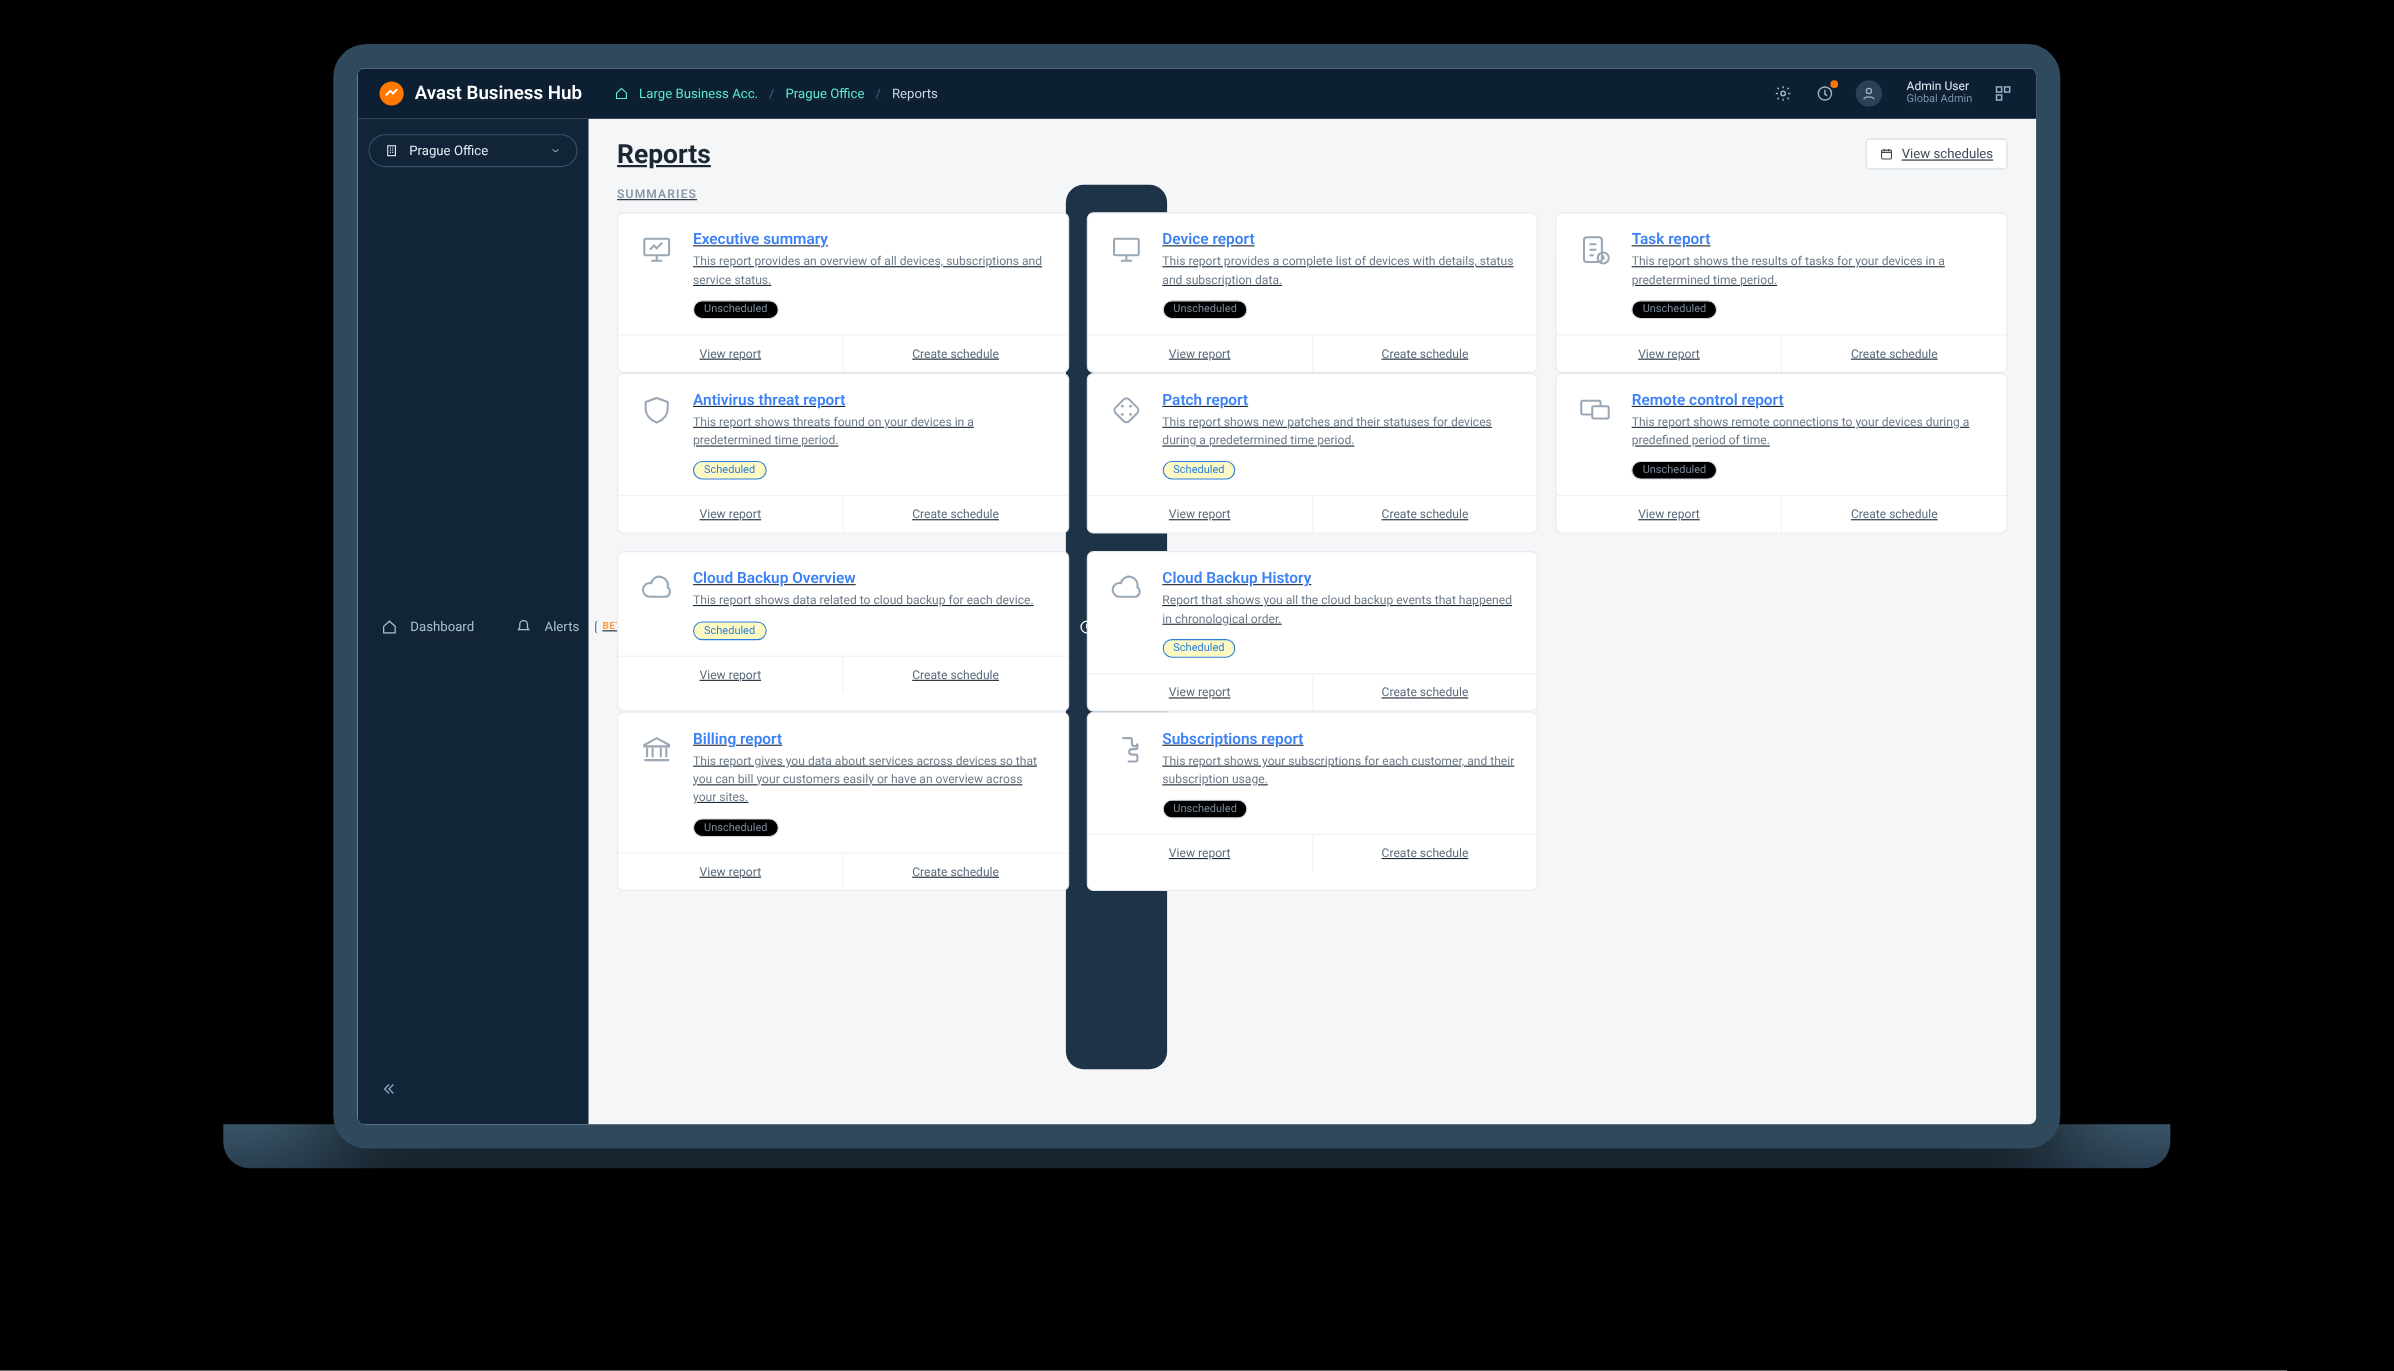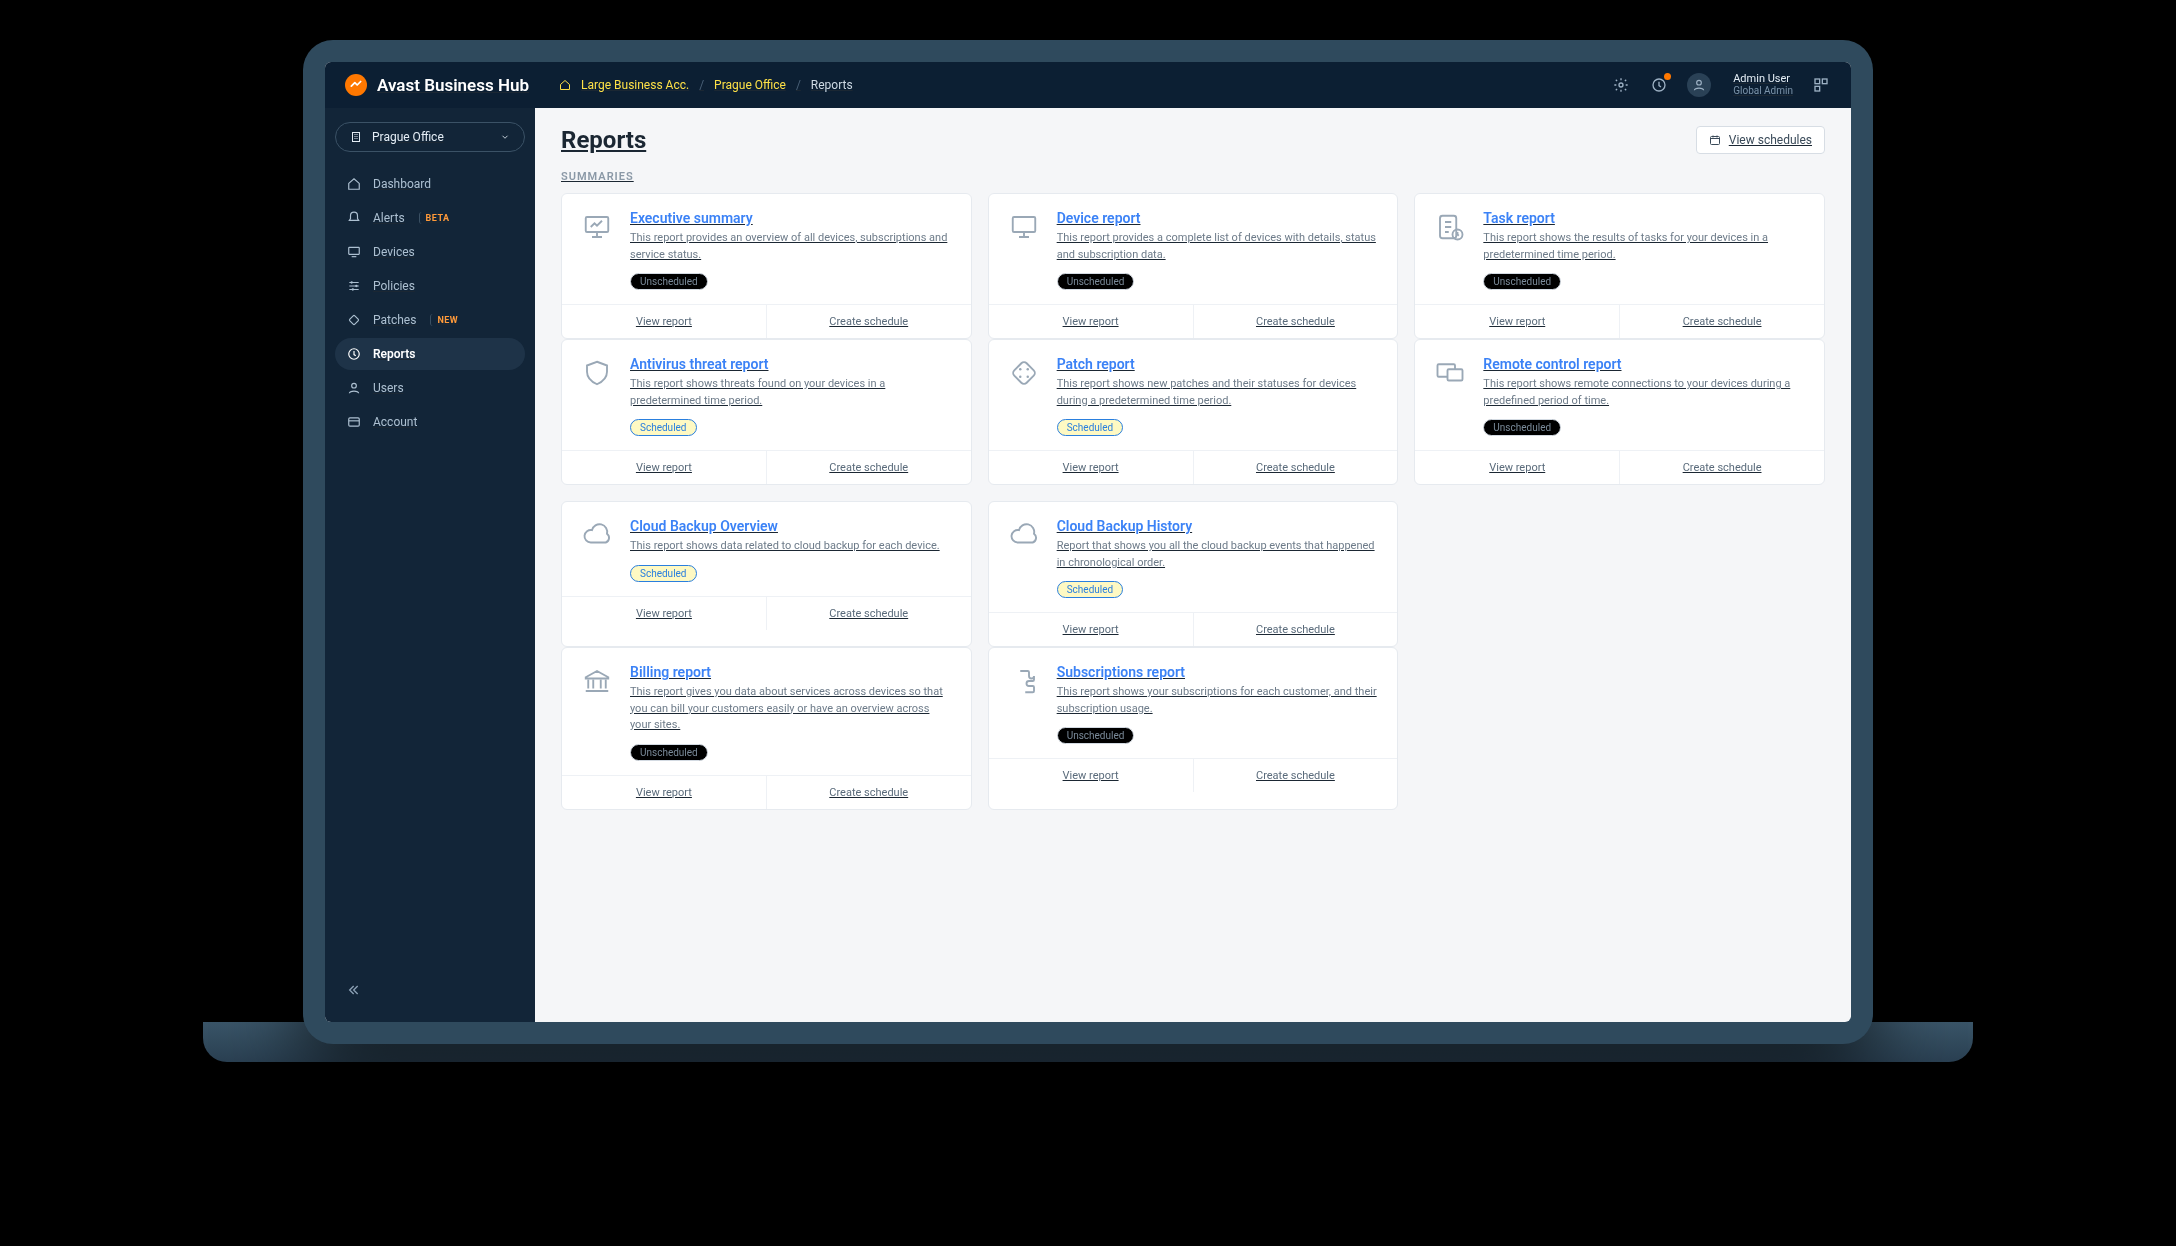--- a/index.html
+++ b/index.html
@@ -67,21 +67,21 @@
 }
 .brand { display: flex; align-items: center; gap: 10px; font-weight: 600; font-size: 17px; color: #fff; }
 .brand-logo {
   width: 22px; height: 22px; border-radius: 50%;
   background: #ff7800;
   display: flex; align-items: center; justify-content: center;
   color: #fff; font-weight: 700; font-size: 14px;
 }
 .breadcrumbs { display: flex; align-items: center; gap: 10px; color: #8ea5ba; font-size: 12px; margin-left: 12px; }
 .breadcrumbs .sep { color: #4a6177; }
-.breadcrumbs .crumb { color: #fde047; cursor: pointer; }
+.breadcrumbs .crumb { color: #5eead4; cursor: pointer; }
 .breadcrumbs .crumb.active { color: #cdd9e4; }
 .topbar-right { margin-left: auto; display: flex; align-items: center; gap: 18px; }
 .icon-btn { width: 20px; height: 20px; display:flex; align-items:center; justify-content:center; color:#9db1c4; cursor:pointer; position:relative;}
 .icon-btn .dot { position:absolute; top:-2px; right:-2px; width:7px; height:7px; border-radius:50%; background:#ff7800;}
 .user-block { display:flex; align-items:flex-start; gap:22px; }
 .avatar { width:24px; height:24px; border-radius:50%; background:#2a4156; display:flex; align-items:center; justify-content:center; color:#9db1c4;}
 .user-text { display:flex; flex-direction:column; line-height:1.1;}
 .user-text .name { color:#e5eef6; font-size:11px;}
 .user-text .role { color:#7b93a9; font-size:10px;}
 
@@ -98,21 +98,21 @@
   border: 1px solid #3b5266;
   border-radius: 18px;
   padding: 7px 14px;
   display:flex; align-items:center; gap:10px;
   font-size:12px;
   color:#e4edf5;
   cursor:pointer;
   margin-bottom: 16px;
 }
 .org-select .chev { margin-left:auto; }
-.nav { display:flex; flex-direction:column; gap:2px; flex:1;}
+.nav { display:flex; flex-direction:row; gap:14px; flex:1;}
 .nav-item {
   display:flex; align-items:center; gap:12px;
   padding: 9px 12px;
   border-radius: 16px;
   font-size:12px;
   color:#adc0d1;
   cursor:pointer;
 }
 .nav-item.active { background: #1e3348; color:#fff; font-weight:600;}
 .nav-item .badge { font-size:9px; padding:1px 5px; border-radius:3px; font-weight:700; letter-spacing:0.5px;}

